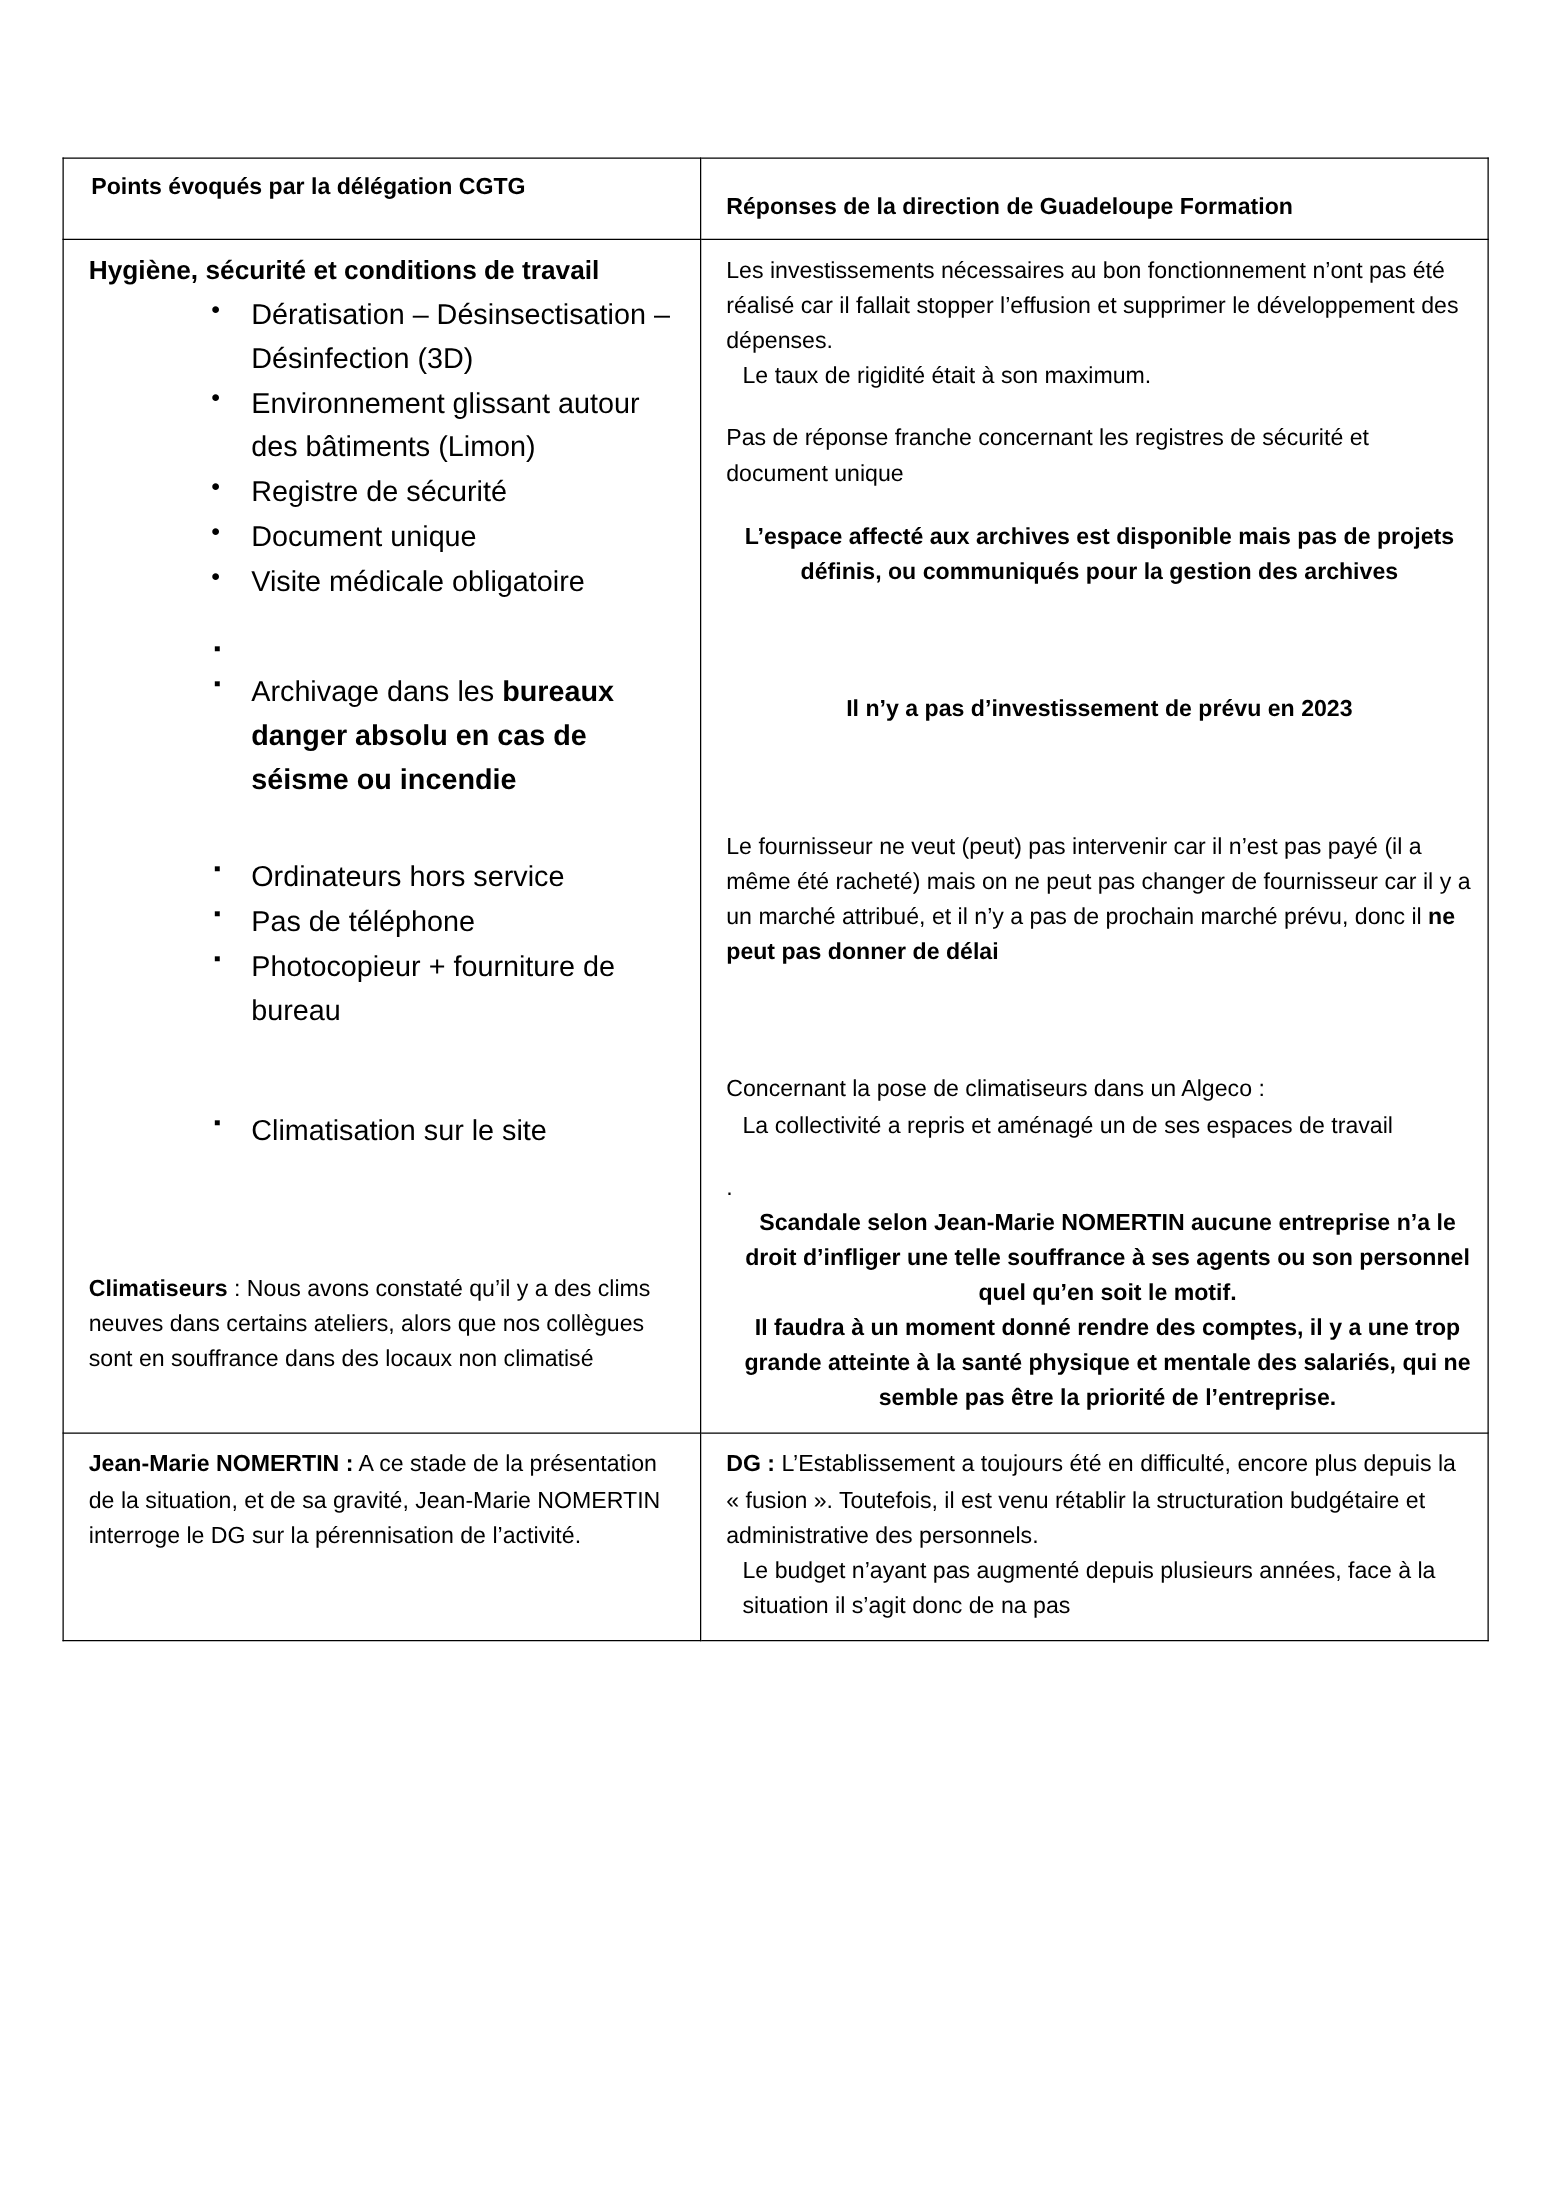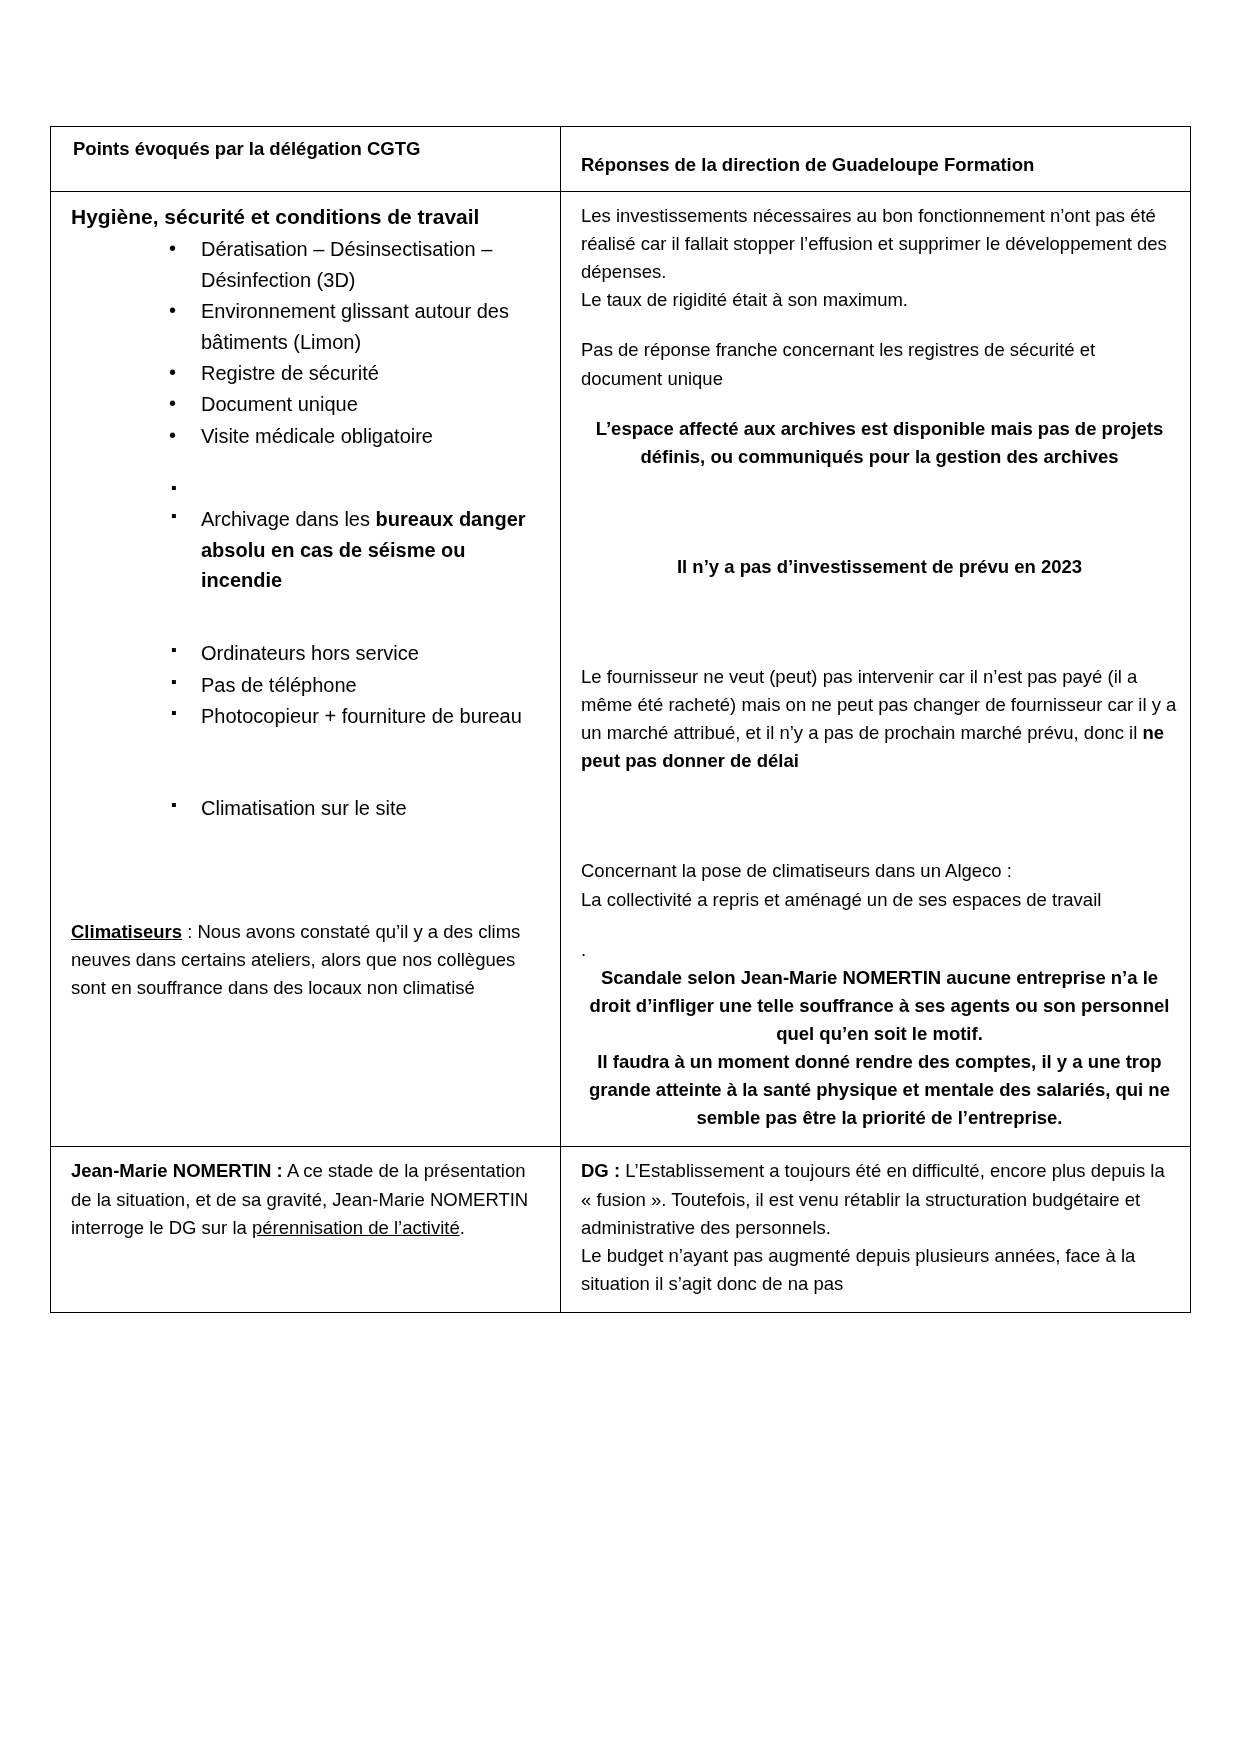--- a/index.html
+++ b/index.html
@@ -40,38 +40,38 @@
     padding-bottom: 14px;
   }
   .header-text {
     font-size: 18.5px;
     font-weight: bold;
     line-height: 1.3;
   }
   .header-text.left { padding-left: 10px; }
   .header-text.right { padding-left: 8px; margin-top: 16px; }
   .bold { font-weight: bold; text-align: center; }
-  .underline { text-decoration: underline; }
+  .underline { }
 
   .section-title {
     font-size: 21px;
     font-weight: bold;
     line-height: 1.45;
     margin: 0 0 2px 0;
     padding-left: 8px;
   }
 
   ul.bullets {
     list-style: none;
     margin: 0;
     padding: 0 0 0 100px;
   }
   ul.bullets li {
     position: relative;
-    font-size: 20px;
+    font-size: 23px;
     line-height: 1.52;
     margin: 0 0 1px 0;
     padding-left: 38px;
   }
   ul.bullets.disc > li::before {
     content: "\2022";
     position: absolute;
     left: 6px;
     top: -1px;
     font-size: 20px;
@@ -91,21 +91,21 @@
   .spacer-sm { height: 24px; }
   .spacer-md { height: 42px; }
   .spacer-lg { height: 60px; }
 
   .para {
     font-size: 18.5px;
     line-height: 1.52;
     margin: 0;
     padding-left: 8px;
   }
-  .para + .para { margin-top: 0; }
+  .para + .para { margin-top: 0; margin-left: 13px; }
   .gap { height: 22px; }
   .gap-lg { height: 34px; }
   .gap-xl { height: 48px; }
 
   .right-pad-top { padding-top: 22px; }
 
   .left-block-climat {
     padding-left: 8px;
     font-size: 18.5px;
     line-height: 1.52;

